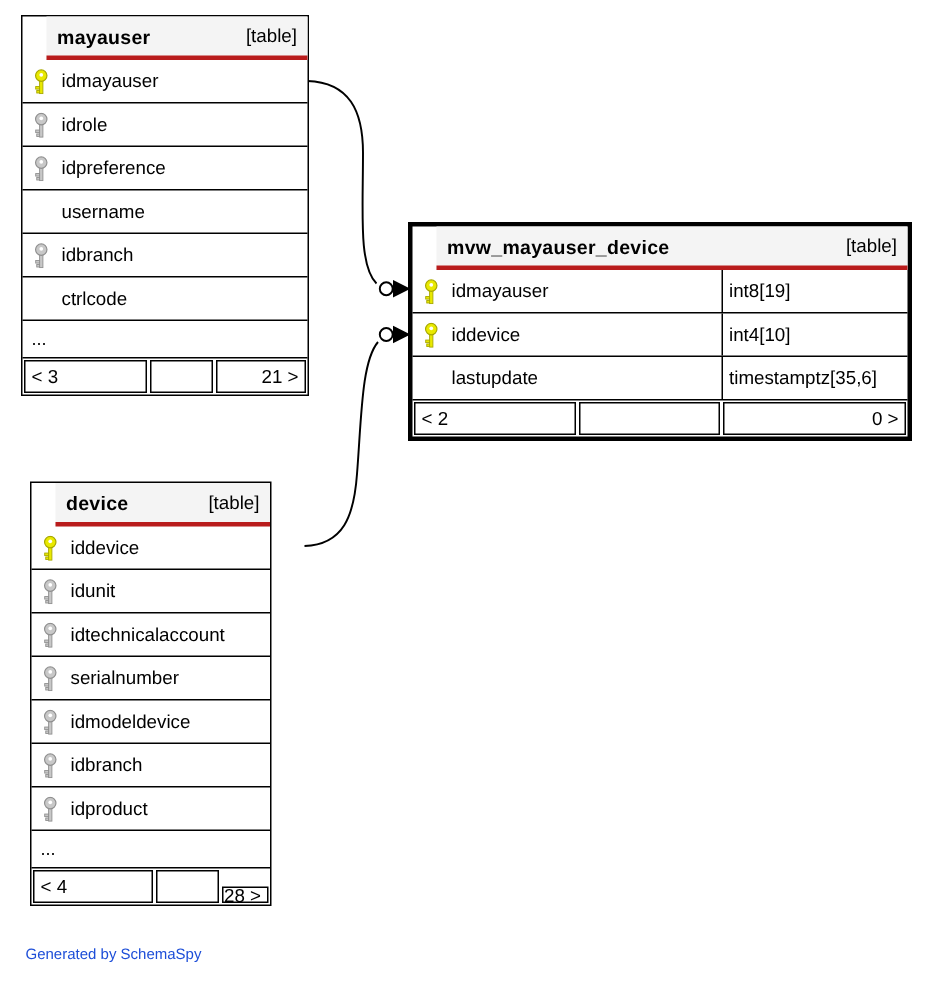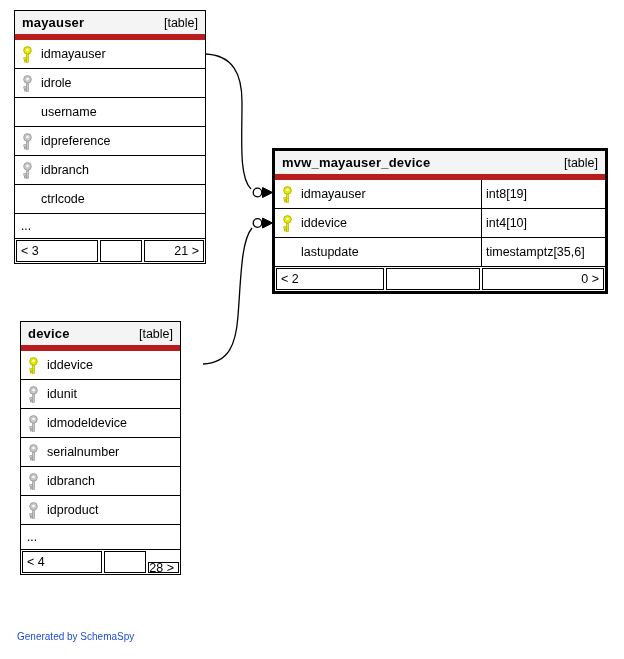--- a/index.html
+++ b/index.html
@@ -13,24 +13,25 @@
     position:absolute;
     background:#fff;
     border:1px solid #000;
     box-sizing:border-box;
     font-size:12.5px;
   }
   .stable.thick{border-width:3px;}
   .thead{
     height:29px;
     background:#f4f4f4;
-    border-bottom:6px solid #b91c1c;
+    border-bottom:3px solid #b91c1c;
     display:flex;align-items:center;justify-content:space-between;
     padding:0 7px;
     box-sizing:border-box;
+    margin-left:16px;
   }
   .tname{font-weight:bold;font-size:13px;letter-spacing:.2px;}
   .ttag{font-size:12.5px;color:#000;}
   .trow{
     height:29px;
     border-bottom:1px solid #000;
     display:flex;align-items:center;
     box-sizing:border-box;
   }
   .namecell{display:flex;align-items:center;flex:1;height:100%;}
@@ -127,32 +128,32 @@
     <span class="keyicon fk"><svg width="11" height="17" viewBox="0 0 11 17" xmlns="http://www.w3.org/2000/svg">
           <rect x="4.4" y="7.6" width="2.2" height="8.8" fill="#c8c8c8" stroke="#909090" stroke-width="0.6"></rect>
           <rect x="1.8" y="11.7" width="2.6" height="1.7" fill="#c8c8c8" stroke="#909090" stroke-width="0.6"></rect>
           <rect x="2.5" y="14.3" width="1.9" height="1.7" fill="#c8c8c8" stroke="#909090" stroke-width="0.6"></rect>
           <circle cx="5.5" cy="4.4" r="3.8" fill="#c8c8c8" stroke="#909090" stroke-width="0.8"></circle>
           <circle cx="5.5" cy="3.9" r="1.25" fill="#ffffff"></circle>
         </svg></span>
     <span>idrole</span>
   </div>
   <div class="trow">
+    <span class="keyicon fk"><svg width="11" height="17" viewBox="0 0 11 17" xmlns="http://www.w3.org/2000/svg">
+          <rect x="4.4" y="7.6" width="2.2" height="8.8" fill="#c8c8c8" stroke="#909090" stroke-width="0.6"></rect>
+          <rect x="1.8" y="11.7" width="2.6" height="1.7" fill="#c8c8c8" stroke="#909090" stroke-width="0.6"></rect>
+          <rect x="2.5" y="14.3" width="1.9" height="1.7" fill="#c8c8c8" stroke="#909090" stroke-width="0.6"></rect>
+          <circle cx="5.5" cy="4.4" r="3.8" fill="#c8c8c8" stroke="#909090" stroke-width="0.8"></circle>
+          <circle cx="5.5" cy="3.9" r="1.25" fill="#ffffff"></circle>
+        </svg></span>
+    <span>idpreference</span>
+  </div>
+  <div class="trow">
     <span class="keyicon none"></span>
     <span>username</span>
-  </div>
-  <div class="trow">
-    <span class="keyicon fk"><svg width="11" height="17" viewBox="0 0 11 17" xmlns="http://www.w3.org/2000/svg">
-          <rect x="4.4" y="7.6" width="2.2" height="8.8" fill="#c8c8c8" stroke="#909090" stroke-width="0.6"></rect>
-          <rect x="1.8" y="11.7" width="2.6" height="1.7" fill="#c8c8c8" stroke="#909090" stroke-width="0.6"></rect>
-          <rect x="2.5" y="14.3" width="1.9" height="1.7" fill="#c8c8c8" stroke="#909090" stroke-width="0.6"></rect>
-          <circle cx="5.5" cy="4.4" r="3.8" fill="#c8c8c8" stroke="#909090" stroke-width="0.8"></circle>
-          <circle cx="5.5" cy="3.9" r="1.25" fill="#ffffff"></circle>
-        </svg></span>
-    <span>idpreference</span>
   </div>
   <div class="trow">
     <span class="keyicon fk"><svg width="11" height="17" viewBox="0 0 11 17" xmlns="http://www.w3.org/2000/svg">
           <rect x="4.4" y="7.6" width="2.2" height="8.8" fill="#c8c8c8" stroke="#909090" stroke-width="0.6"></rect>
           <rect x="1.8" y="11.7" width="2.6" height="1.7" fill="#c8c8c8" stroke="#909090" stroke-width="0.6"></rect>
           <rect x="2.5" y="14.3" width="1.9" height="1.7" fill="#c8c8c8" stroke="#909090" stroke-width="0.6"></rect>
           <circle cx="5.5" cy="4.4" r="3.8" fill="#c8c8c8" stroke="#909090" stroke-width="0.8"></circle>
           <circle cx="5.5" cy="3.9" r="1.25" fill="#ffffff"></circle>
         </svg></span>
     <span>idbranch</span>
@@ -240,31 +241,41 @@
     <span>idunit</span>
   </div>
   <div class="trow">
     <span class="keyicon fk"><svg width="11" height="17" viewBox="0 0 11 17" xmlns="http://www.w3.org/2000/svg">
           <rect x="4.4" y="7.6" width="2.2" height="8.8" fill="#c8c8c8" stroke="#909090" stroke-width="0.6"></rect>
           <rect x="1.8" y="11.7" width="2.6" height="1.7" fill="#c8c8c8" stroke="#909090" stroke-width="0.6"></rect>
           <rect x="2.5" y="14.3" width="1.9" height="1.7" fill="#c8c8c8" stroke="#909090" stroke-width="0.6"></rect>
           <circle cx="5.5" cy="4.4" r="3.8" fill="#c8c8c8" stroke="#909090" stroke-width="0.8"></circle>
           <circle cx="5.5" cy="3.9" r="1.25" fill="#ffffff"></circle>
         </svg></span>
+    <span>idtechnicalaccount</span>
+  </div>
+  <div class="trow">
+    <span class="keyicon fk"><svg width="11" height="17" viewBox="0 0 11 17" xmlns="http://www.w3.org/2000/svg">
+          <rect x="4.4" y="7.6" width="2.2" height="8.8" fill="#c8c8c8" stroke="#909090" stroke-width="0.6"></rect>
+          <rect x="1.8" y="11.7" width="2.6" height="1.7" fill="#c8c8c8" stroke="#909090" stroke-width="0.6"></rect>
+          <rect x="2.5" y="14.3" width="1.9" height="1.7" fill="#c8c8c8" stroke="#909090" stroke-width="0.6"></rect>
+          <circle cx="5.5" cy="4.4" r="3.8" fill="#c8c8c8" stroke="#909090" stroke-width="0.8"></circle>
+          <circle cx="5.5" cy="3.9" r="1.25" fill="#ffffff"></circle>
+        </svg></span>
+    <span>serialnumber</span>
+  </div>
+  <div class="trow">
+    <span class="keyicon fk"><svg width="11" height="17" viewBox="0 0 11 17" xmlns="http://www.w3.org/2000/svg">
+          <rect x="4.4" y="7.6" width="2.2" height="8.8" fill="#c8c8c8" stroke="#909090" stroke-width="0.6"></rect>
+          <rect x="1.8" y="11.7" width="2.6" height="1.7" fill="#c8c8c8" stroke="#909090" stroke-width="0.6"></rect>
+          <rect x="2.5" y="14.3" width="1.9" height="1.7" fill="#c8c8c8" stroke="#909090" stroke-width="0.6"></rect>
+          <circle cx="5.5" cy="4.4" r="3.8" fill="#c8c8c8" stroke="#909090" stroke-width="0.8"></circle>
+          <circle cx="5.5" cy="3.9" r="1.25" fill="#ffffff"></circle>
+        </svg></span>
     <span>idmodeldevice</span>
-  </div>
-  <div class="trow">
-    <span class="keyicon fk"><svg width="11" height="17" viewBox="0 0 11 17" xmlns="http://www.w3.org/2000/svg">
-          <rect x="4.4" y="7.6" width="2.2" height="8.8" fill="#c8c8c8" stroke="#909090" stroke-width="0.6"></rect>
-          <rect x="1.8" y="11.7" width="2.6" height="1.7" fill="#c8c8c8" stroke="#909090" stroke-width="0.6"></rect>
-          <rect x="2.5" y="14.3" width="1.9" height="1.7" fill="#c8c8c8" stroke="#909090" stroke-width="0.6"></rect>
-          <circle cx="5.5" cy="4.4" r="3.8" fill="#c8c8c8" stroke="#909090" stroke-width="0.8"></circle>
-          <circle cx="5.5" cy="3.9" r="1.25" fill="#ffffff"></circle>
-        </svg></span>
-    <span>serialnumber</span>
   </div>
   <div class="trow">
     <span class="keyicon fk"><svg width="11" height="17" viewBox="0 0 11 17" xmlns="http://www.w3.org/2000/svg">
           <rect x="4.4" y="7.6" width="2.2" height="8.8" fill="#c8c8c8" stroke="#909090" stroke-width="0.6"></rect>
           <rect x="1.8" y="11.7" width="2.6" height="1.7" fill="#c8c8c8" stroke="#909090" stroke-width="0.6"></rect>
           <rect x="2.5" y="14.3" width="1.9" height="1.7" fill="#c8c8c8" stroke="#909090" stroke-width="0.6"></rect>
           <circle cx="5.5" cy="4.4" r="3.8" fill="#c8c8c8" stroke="#909090" stroke-width="0.8"></circle>
           <circle cx="5.5" cy="3.9" r="1.25" fill="#ffffff"></circle>
         </svg></span>
     <span>idbranch</span>

